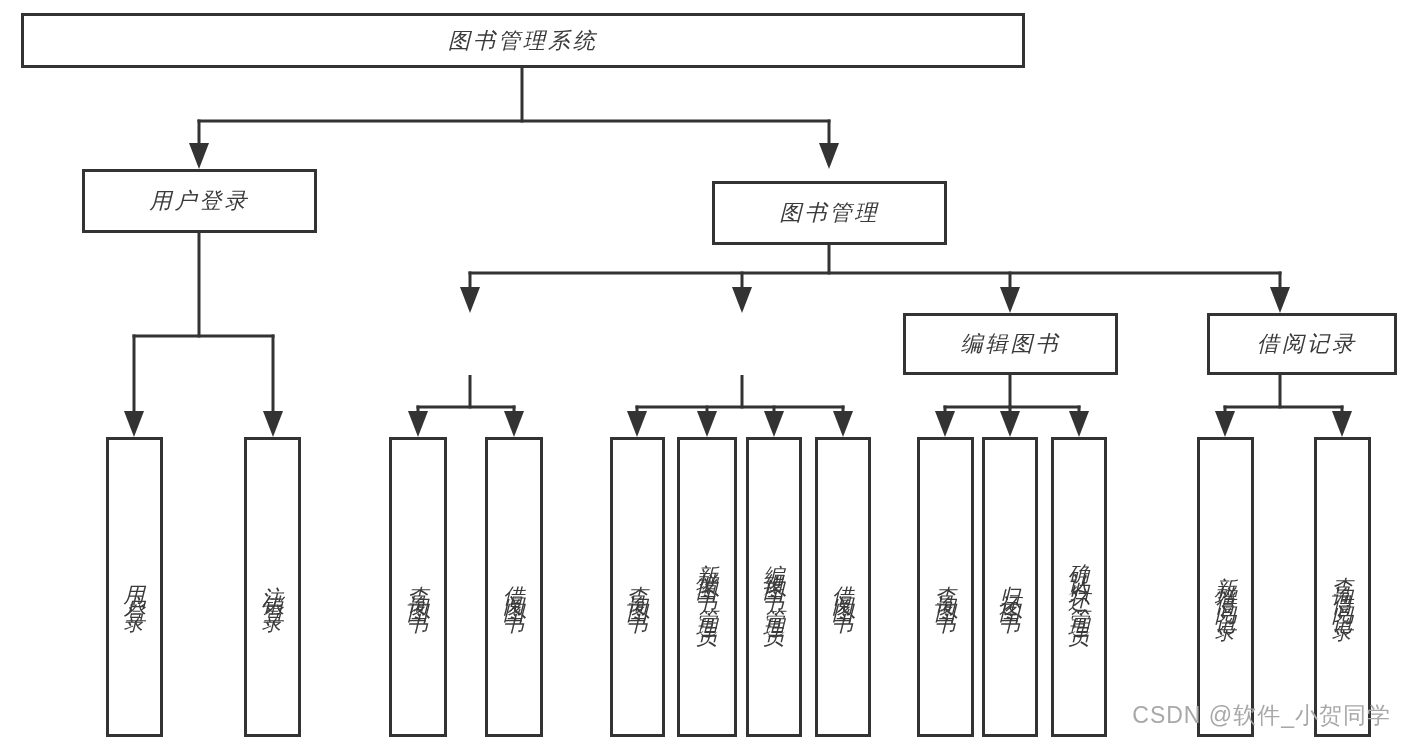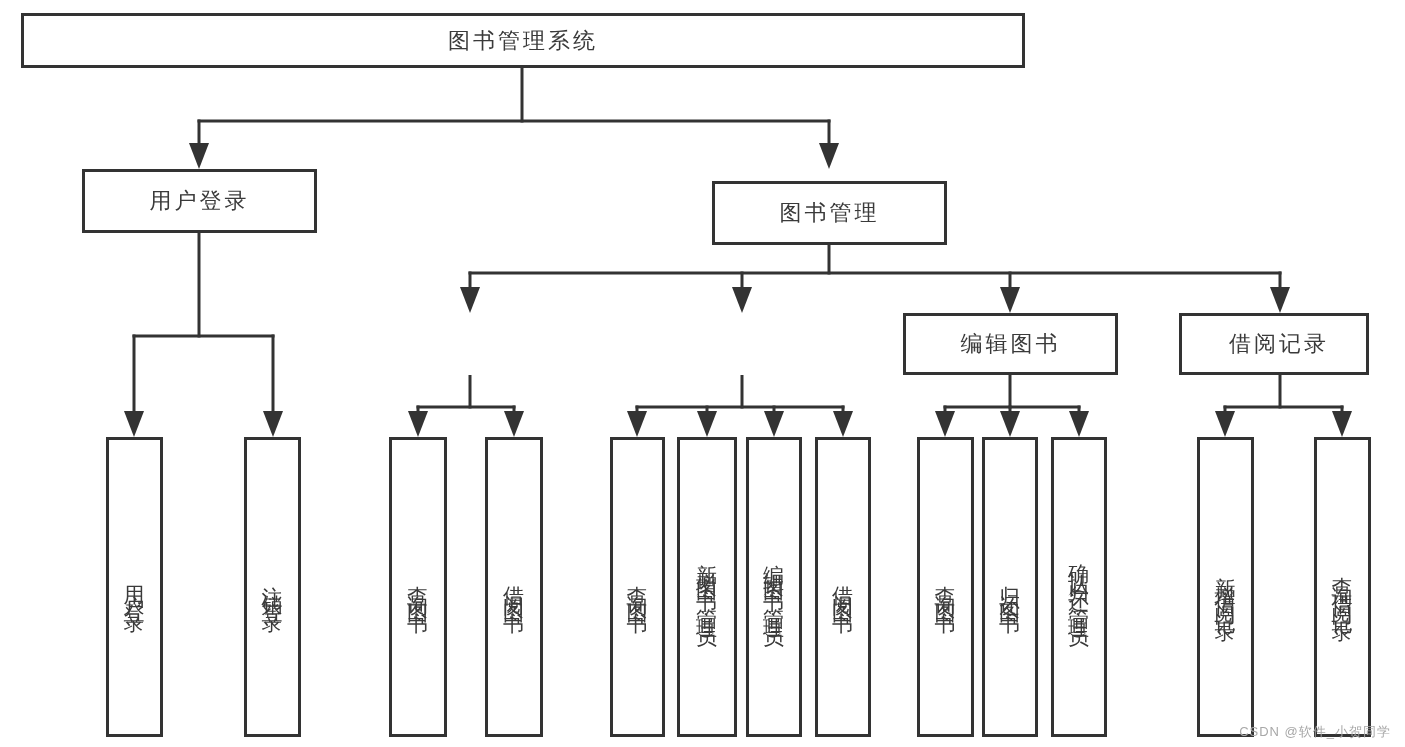--- a/index.html
+++ b/index.html
@@ -14,33 +14,34 @@
   .connectors line{stroke:var(--line,#333);stroke-width:3;}
   .connectors polygon{fill:var(--line,#333);}
   .node{
     position:absolute;
     box-sizing:border-box;
     background:#fff;
     border:3px solid var(--border,#333);
     display:flex;align-items:center;justify-content:center;
     color:var(--text,#333);
     text-align:center;
+    font-style:italic;
   }
   .hbox{font-size:22px;letter-spacing:3px;white-space:nowrap;}
   .vbox{
     writing-mode:vertical-rl;
     text-orientation:mixed;
     font-size:21px;
     letter-spacing:9px;
     line-height:1;
   }
   .watermark{
     position:absolute;
-    right:14px;bottom:6px;
-    font-size:13px;
+    right:14px;bottom:16px;
+    font-size:23px;
     letter-spacing:1px;
     color:var(--watermark,#a8a8a8);
     white-space:nowrap;
     z-index:10;
   }
 </style>
 </head>
 <body>
 
 <div class="canvas">
@@ -120,21 +121,21 @@
       <polygon points="1332,411 1352,411 1342,437"></polygon>
     </g>
   </svg>
 
   <div class="node hbox" style="left:21px;top:13px;width:1004px;height:55px;">图书管理系统</div>
 
   <div class="node hbox" style="left:82px;top:169px;width:235px;height:64px;">用户登录</div>
   <div class="node hbox" style="left:712px;top:169px;width:235px;height:64px;margin-top:12px;">图书管理</div>
 
   <div class="node hbox" style="left:903px;top:313px;width:215px;height:62px;">编辑图书</div>
-  <div class="node hbox" style="left:1179px;top:313px;width:190px;height:62px;padding-left:10px;">借阅记录</div>
+  <div class="node hbox" style="left:1207px;top:313px;width:190px;height:62px;padding-left:10px;">借阅记录</div>
 
   <div class="node vbox" style="left:106px;top:437px;width:57px;height:300px;">用户登录</div>
   <div class="node vbox" style="left:244px;top:437px;width:57px;height:300px;">注销登录</div>
 
   <div class="node vbox" style="left:389px;top:437px;width:58px;height:300px;">查询图书</div>
   <div class="node vbox" style="left:485px;top:437px;width:58px;height:300px;">借阅图书</div>
 
   <div class="node vbox" style="left:610px;top:437px;width:55px;height:300px;">查询图书</div>
   <div class="node vbox" style="left:677px;top:437px;width:60px;height:300px;">新增图书（管理员）</div>
   <div class="node vbox" style="left:746px;top:437px;width:56px;height:300px;">编辑图书（管理员）</div>

